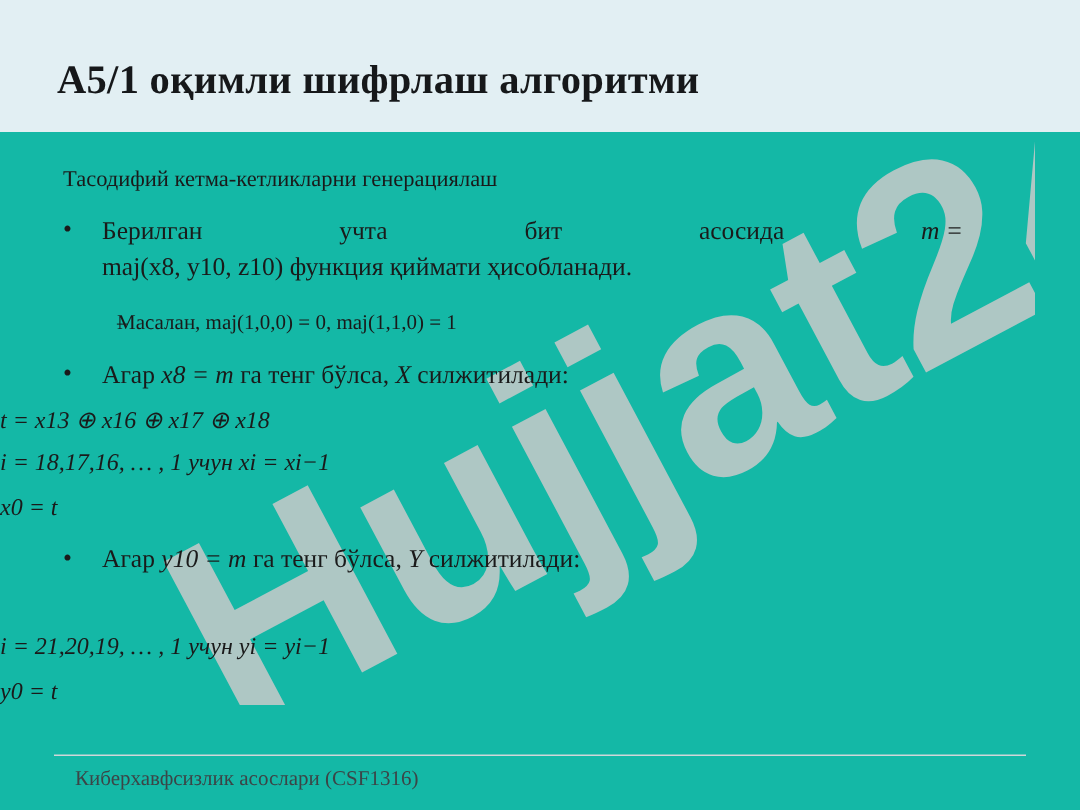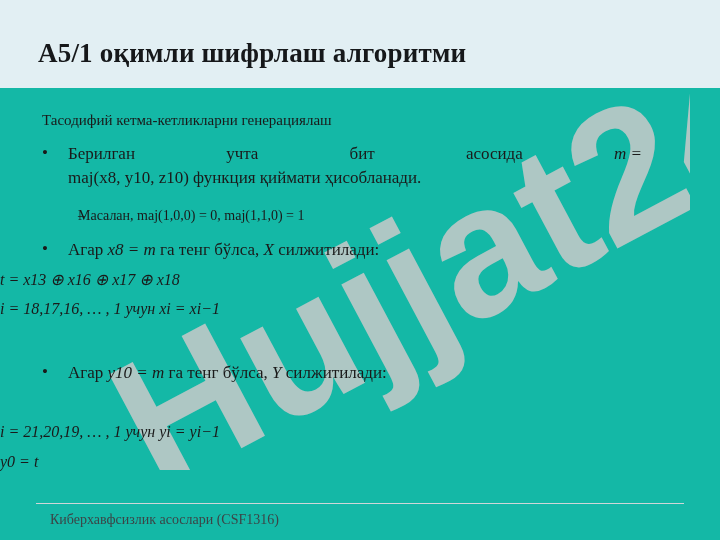--- a/index.html
+++ b/index.html
@@ -171,20 +171,23 @@
         <span>Агар </span><i class="m">x8 = m</i><span> га тенг бўлса, </span><i class="m">X</i><span> силжитилади:</span>
       </span>
     </div>
 
     <div class="eqline" style="top:182px;">
       <i class="m">t = x13 ⊕ x16 ⊕ x17 ⊕ x18</i>
     </div>
     <div class="eqline" style="top:212px;">
       <i class="m">i = 18,17,16, … , 1 учун xi = xi−1</i>
     </div>
+    <div class="eqline" style="top:242px;">
+      <i class="m">x0 = t</i>
+    </div>
 
     <div class="bullet" style="left:42px; top:275px; width:600px;">
       <span class="dot">•</span>
       <span class="txt">
         <span>Агар </span><i class="m">y10 = m</i><span> га тенг бўлса, </span><i class="m">Y</i><span> силжитилади:</span>
       </span>
     </div>
 
     <div class="eqline" style="top:335px;">
       <i class="m">i = 21,20,19, … , 1 учун yi = yi−1</i>

